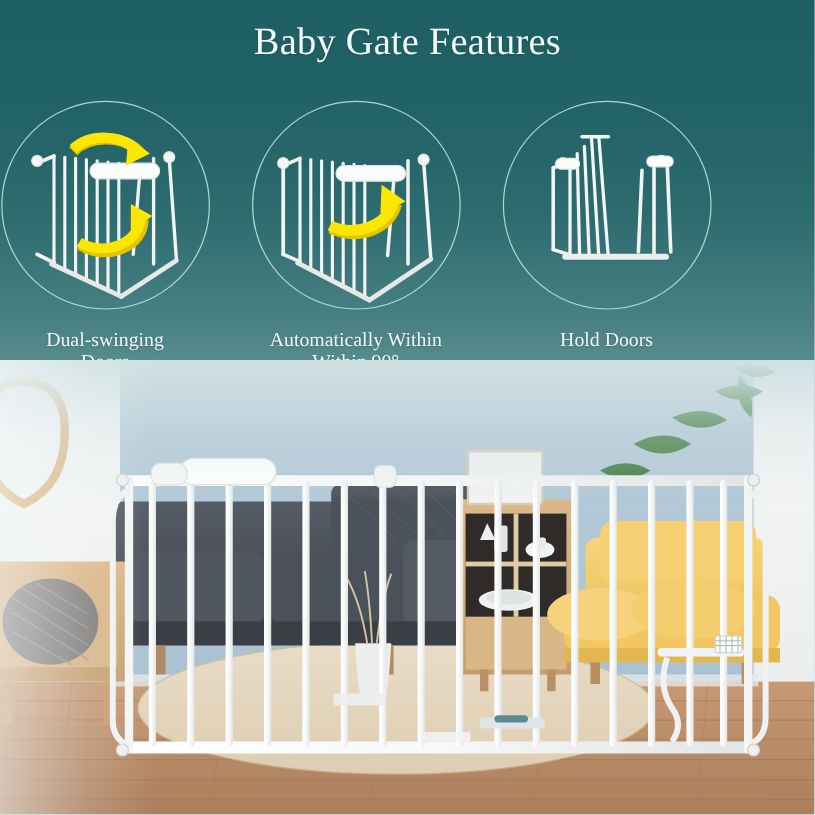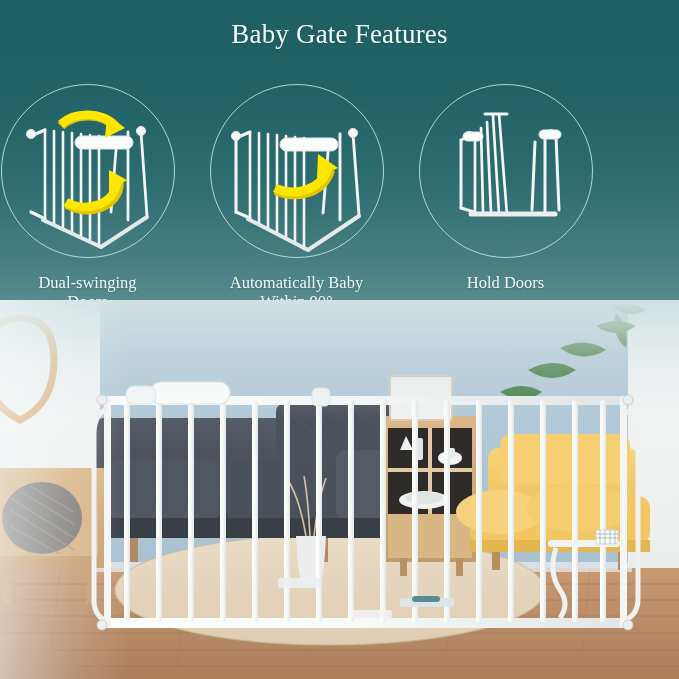--- a/index.html
+++ b/index.html
@@ -21,21 +21,21 @@
         #e6eeee 86%,
         #f3f7f8 95%,
         #f7fafb 100%);
   }
 
   
   .title{
     position:absolute;left:0;right:0;top:8px;
     text-align:center;
     color:#f4fbfb;
-    font-size:27px;
+    font-size:32px;
     line-height:52px;
     letter-spacing:0.2px;
     font-weight:400;
     font-family:"Liberation Serif", serif;
     text-shadow:0 1px 2px rgba(0,0,0,.18);
   }
 
   
   .features{
     position:absolute;top:84px;left:0;width:593px;height:230px;
@@ -192,21 +192,21 @@
           <circle cx="143" cy="49" r="4.6" fill="#f5f7f6" stroke="#dfe3e2" stroke-width="1"></circle>
 
           <g>
             <path d="M66,106 A36,30 0 0 0 120,86" fill="none" stroke="#e3c400" stroke-width="10"></path>
             <path d="M65,104 A36,30 0 0 0 118,84" fill="none" stroke="#ffe600" stroke-width="9"></path>
             <path d="M108,70 L128,84 L107,94 Z" fill="#ffe600"></path>
           </g>
         </svg>
       </div>
       <div class="cap">
-        <div>Automatically Baby</div>
+        <div>Automatically Within</div>
         <div>Within 90°</div>
       </div>
     </div>
 
     <div class="feature">
       <div class="circle-wrap">
         <div class="ring"></div>
         <svg class="art" viewBox="0 0 174 174">
 
           <g stroke="#f2f4f3" stroke-width="3" fill="none" stroke-linecap="round">

